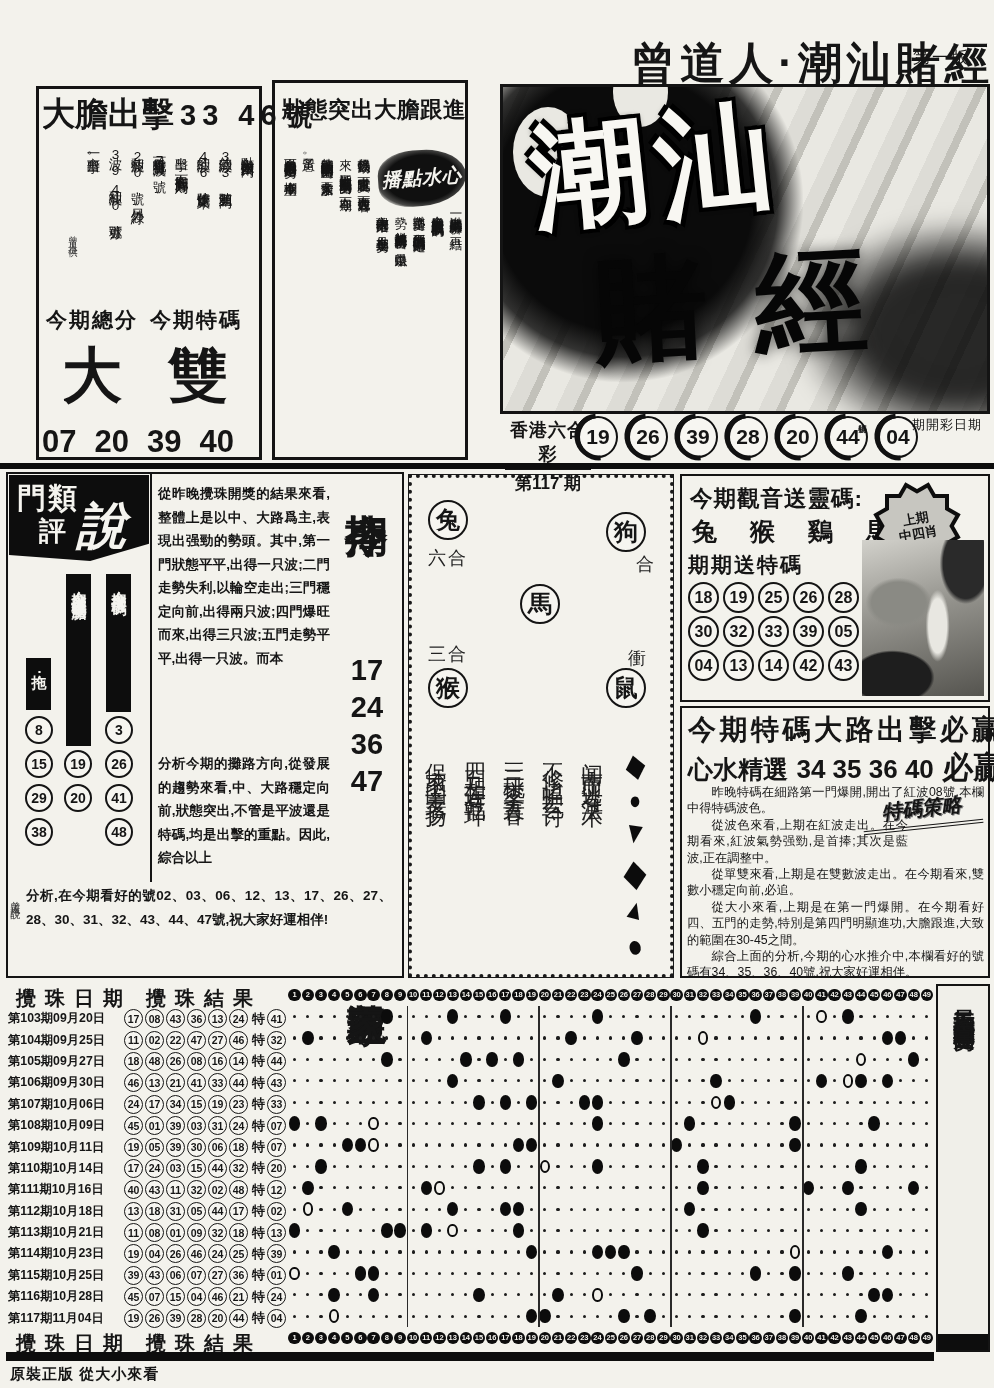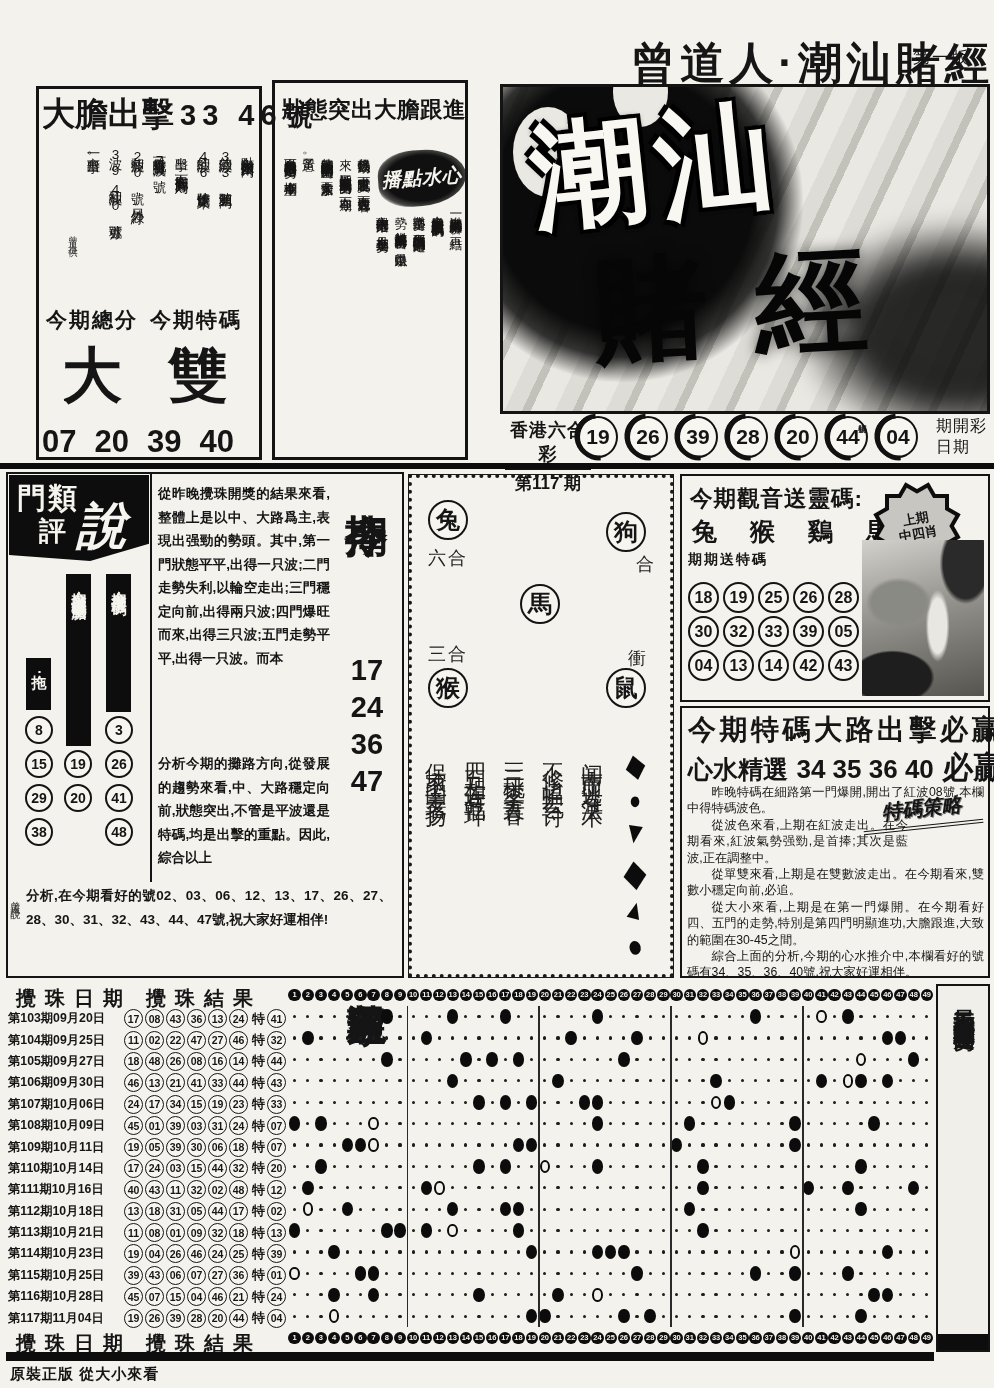--- a/index.html
+++ b/index.html
@@ -55,21 +55,21 @@
   .draw-name .nm { font-size:18px; font-weight:bold; letter-spacing:1px; }
   .draw-name .ln { height:2px; background:#141414; margin:2px 0; }
   .draw-name .is { font-size:17px; font-weight:bold; }
   .balls { left:578px; top:416px; display:flex; gap:10px; }
   .lotball { position:relative; width:40px; height:42px; border-radius:50%; background:#f7f6f1; border:2px solid #111;
              display:flex; align-items:center; justify-content:center; font-size:21px; font-weight:bold; }
   .lotball::before { content:""; position:absolute; inset:-5px; border-radius:50%; border:5px solid transparent;
                      border-left-color:#111; border-top-color:#111; transform:rotate(-50deg); }
   .sp-lbl { left:858px; top:418px; font-size:8.5px; line-height:10px; letter-spacing:0; }
   .sp-ball { left:878px; top:416px; }
-  .corner-lbl { left:936px; top:416px; font-size:16px; letter-spacing:1px; }
+  .corner-lbl { left:912px; top:416px; font-size:13px; letter-spacing:1px; }
   .rule { left:0; top:463px; width:994px; height:6px; background:#0d0d0d; }
   
   .mid-box { left:6px; top:472px; width:398px; height:506px; border:2.5px solid #141414; }
   .mid-rule { left:150px; top:474px; width:2px; height:408px; background:#141414; }
   .rev-title { left:9px; top:475px; width:140px; height:86px; background:#0d0d0d; color:#f5f4ef;
                clip-path:polygon(0 0,100% 0,100% 80%,58% 100%,0 93%); }
   .rev-title .t1 { position:absolute; left:8px; top:4px; font-size:29px; font-weight:bold; letter-spacing:2px; }
   .rev-title .t2 { position:absolute; left:30px; top:38px; font-size:27px; font-weight:bold; }
   .rev-title .t3 { position:absolute; left:68px; top:18px; font-size:50px; font-weight:bold; font-style:italic;
                    font-family:"Liberation Serif","DejaVu Serif",serif; }
@@ -92,21 +92,21 @@
   .zo-lbl { position:absolute; font-size:18px; letter-spacing:2px; color:#222; font-family:"Liberation Serif","DejaVu Serif",serif; }
   .poem { left:416px; top:746px; width:196px; height:218px; font-size:22px; line-height:39px; letter-spacing:7px;
           color:#1e1e1e; font-family:"Liberation Serif","DejaVu Serif",serif; }
   .callig { left:614px; top:750px; width:42px; height:212px; display:flex; flex-direction:column; align-items:center;
             justify-content:space-between; }
   .callig span { display:block; color:#0c0c0c; }
   
   .gy-box { left:680px; top:474px; width:310px; height:228px; border:2.5px solid #141414; }
   .gy-title { left:690px; top:483px; font-size:22.5px; font-weight:bold; letter-spacing:1px; }
   .gy-animals { left:692px; top:515px; font-size:25px; font-weight:bold; letter-spacing:13px; }
-  .gy-sub { left:688px; top:551px; font-size:14px; font-weight:bold; letter-spacing:2px; }
+  .gy-sub { left:688px; top:551px; font-size:21px; font-weight:bold; letter-spacing:2px; }
   .gy-grid { left:688px; top:582px; display:flex; flex-direction:column; gap:3px; }
   .gy-grid .row { display:flex; gap:4px; }
   .gy-grid .circ { width:31px; height:31px; font-size:16px; border-width:2.5px; }
   .star { left:868px; top:477px; width:98px; height:98px; }
   .star i { position:absolute; left:17px; top:17px; width:64px; height:64px; background:#0d0d0d; display:block; }
   .star i.g { left:21px; top:21px; width:56px; height:56px; background:#c7c6c0; }
   .star .r30 { transform:rotate(30deg); } .star .r60 { transform:rotate(60deg); }
   .star .txt { position:absolute; inset:0; display:flex; flex-direction:column; align-items:center; justify-content:center;
                font-size:13px; font-weight:bold; transform:rotate(-10deg); line-height:15px; }
   .gy-art { left:862px; top:540px; width:122px; height:156px;

